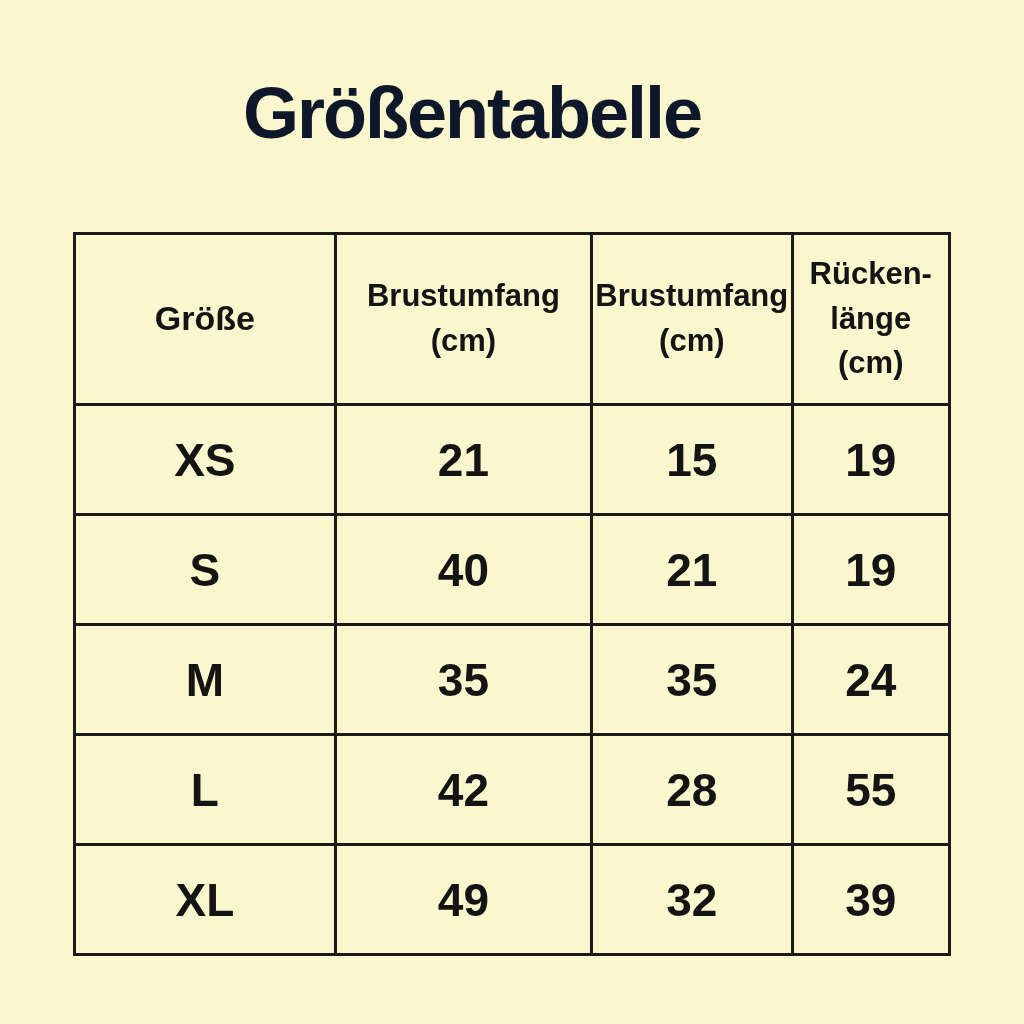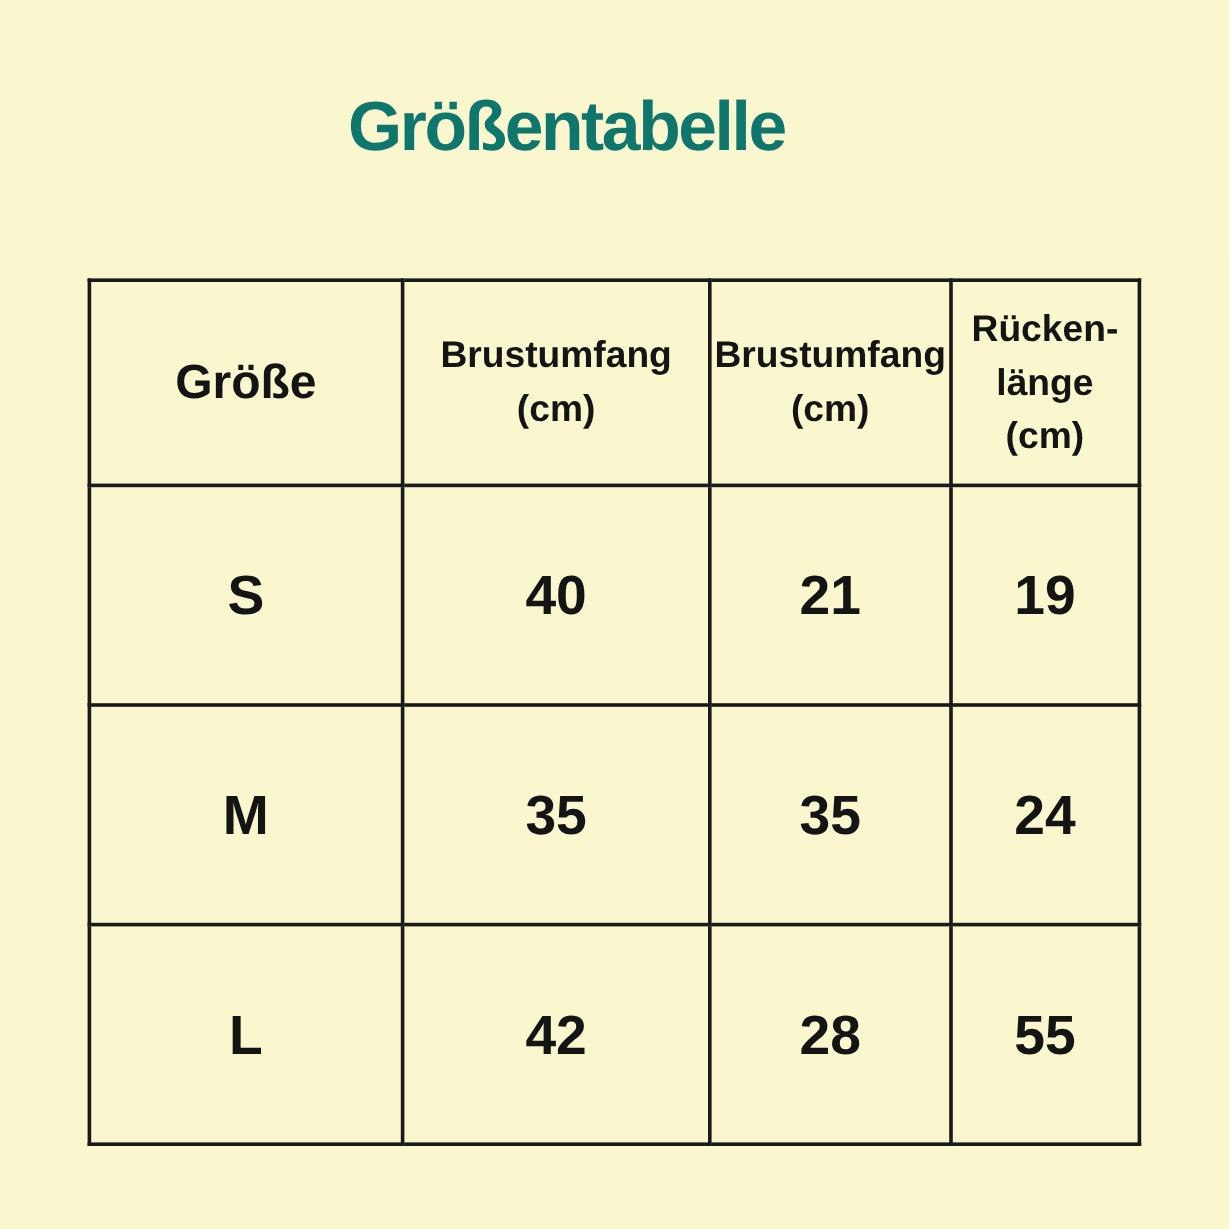--- a/index.html
+++ b/index.html
@@ -14,25 +14,25 @@
     color: #141414;
     position: relative;
     overflow: hidden;
   }
   .page-title {
     position: absolute;
     top: 72px;
     left: 0;
     width: 944px;
     text-align: center;
-    font-size: 58px;
+    font-size: 72px;
     font-weight: bold;
     letter-spacing: -2px;
     margin: 0;
-    color: #0f766e;
+    color: #0f172a;
   }
   table.size-table {
     position: absolute;
     left: 73px;
     top: 232px;
     width: 878px;
     height: 723px;
     border-collapse: collapse;
     table-layout: fixed;
     background: transparent;
@@ -50,21 +50,21 @@
   table.size-table tr.data-row {
     height: 110px;
   }
   th.col-header {
     font-size: 31px;
     font-weight: bold;
     line-height: 1.45;
     white-space: pre-line;
   }
   th.col-header.first {
-    font-size: 40px;
+    font-size: 34px;
   }
   td.size-cell {
     font-size: 46px;
     font-weight: bold;
   }
   td.value-cell {
     font-size: 46px;
     font-weight: bold;
   }
 </style>
@@ -87,31 +87,43 @@
 (cm)</th>
       <th class="col-header">Brustumfang
 (cm)</th>
       <th class="col-header">Rücken-
 länge
 (cm)</th>
     </tr>
   </thead>
   <tbody>
     <tr class="data-row">
+      <td class="size-cell">XS</td>
+      <td class="value-cell">21</td>
+      <td class="value-cell">15</td>
+      <td class="value-cell">19</td>
+    </tr>
+    <tr class="data-row">
       <td class="size-cell">S</td>
       <td class="value-cell">40</td>
       <td class="value-cell">21</td>
       <td class="value-cell">19</td>
     </tr>
     <tr class="data-row">
       <td class="size-cell">M</td>
       <td class="value-cell">35</td>
       <td class="value-cell">35</td>
       <td class="value-cell">24</td>
     </tr>
     <tr class="data-row">
       <td class="size-cell">L</td>
       <td class="value-cell">42</td>
       <td class="value-cell">28</td>
       <td class="value-cell">55</td>
     </tr>
+    <tr class="data-row">
+      <td class="size-cell">XL</td>
+      <td class="value-cell">49</td>
+      <td class="value-cell">32</td>
+      <td class="value-cell">39</td>
+    </tr>
   </tbody>
 </table>
 
 </body></html>

